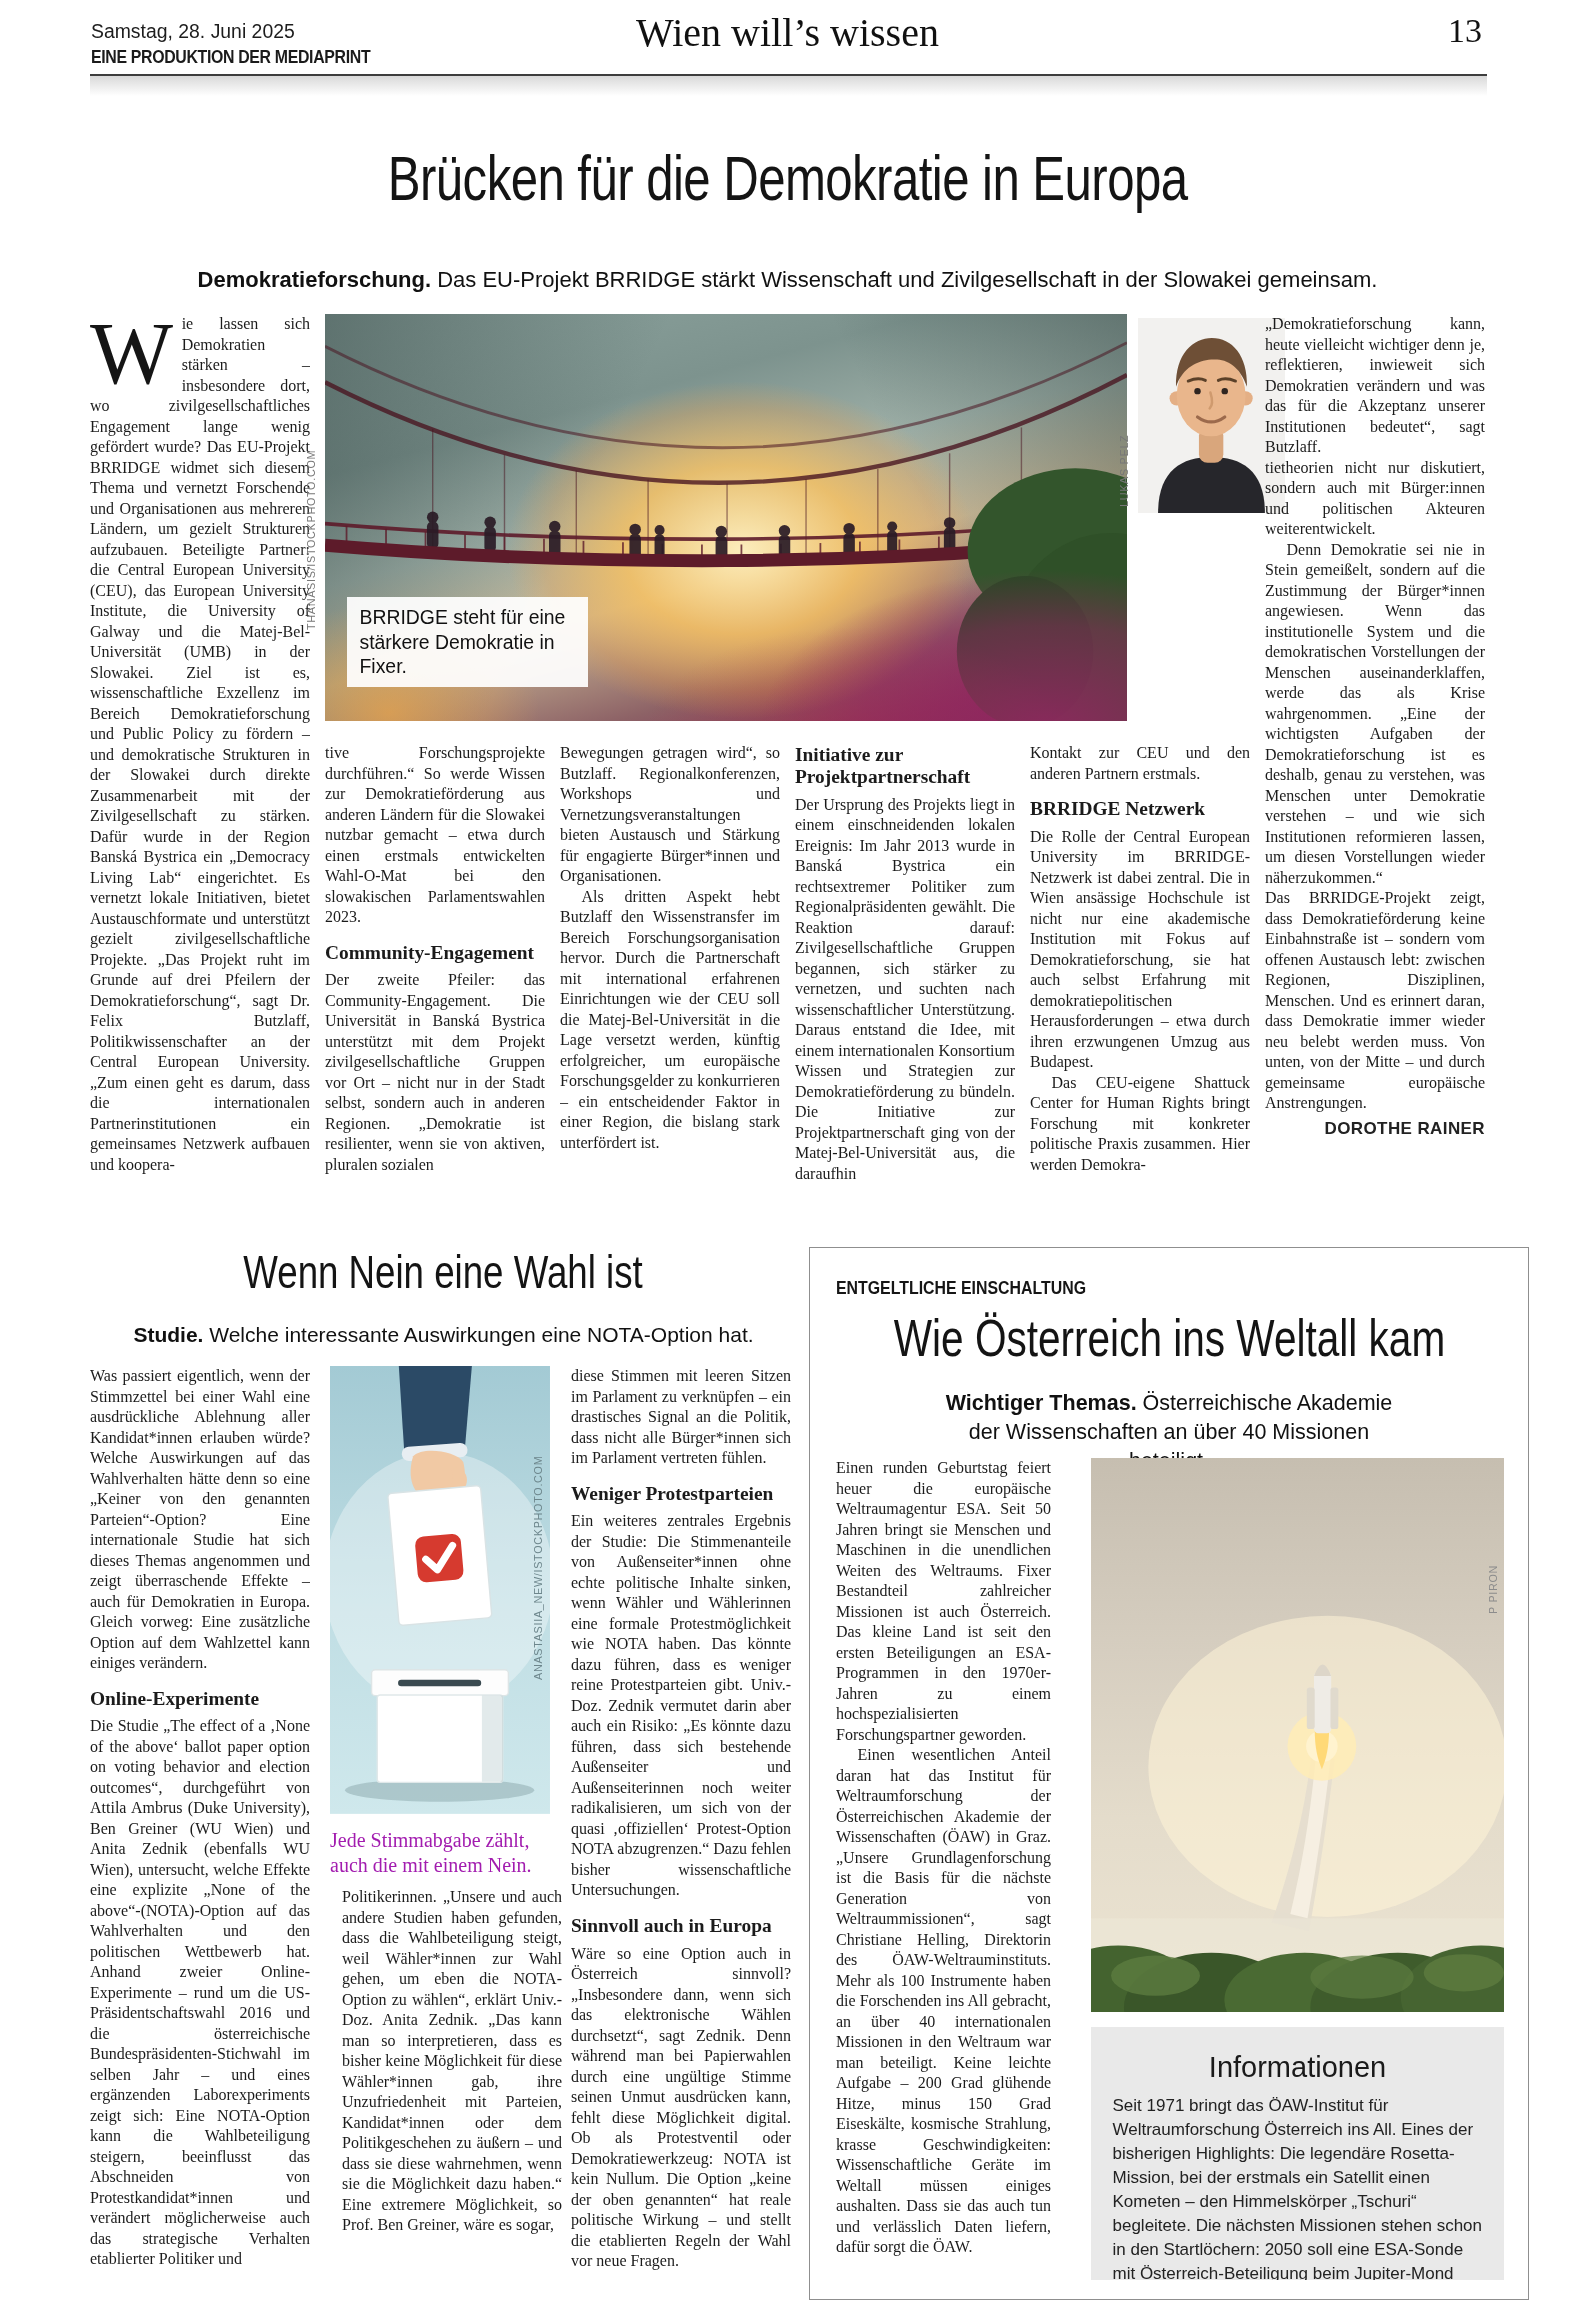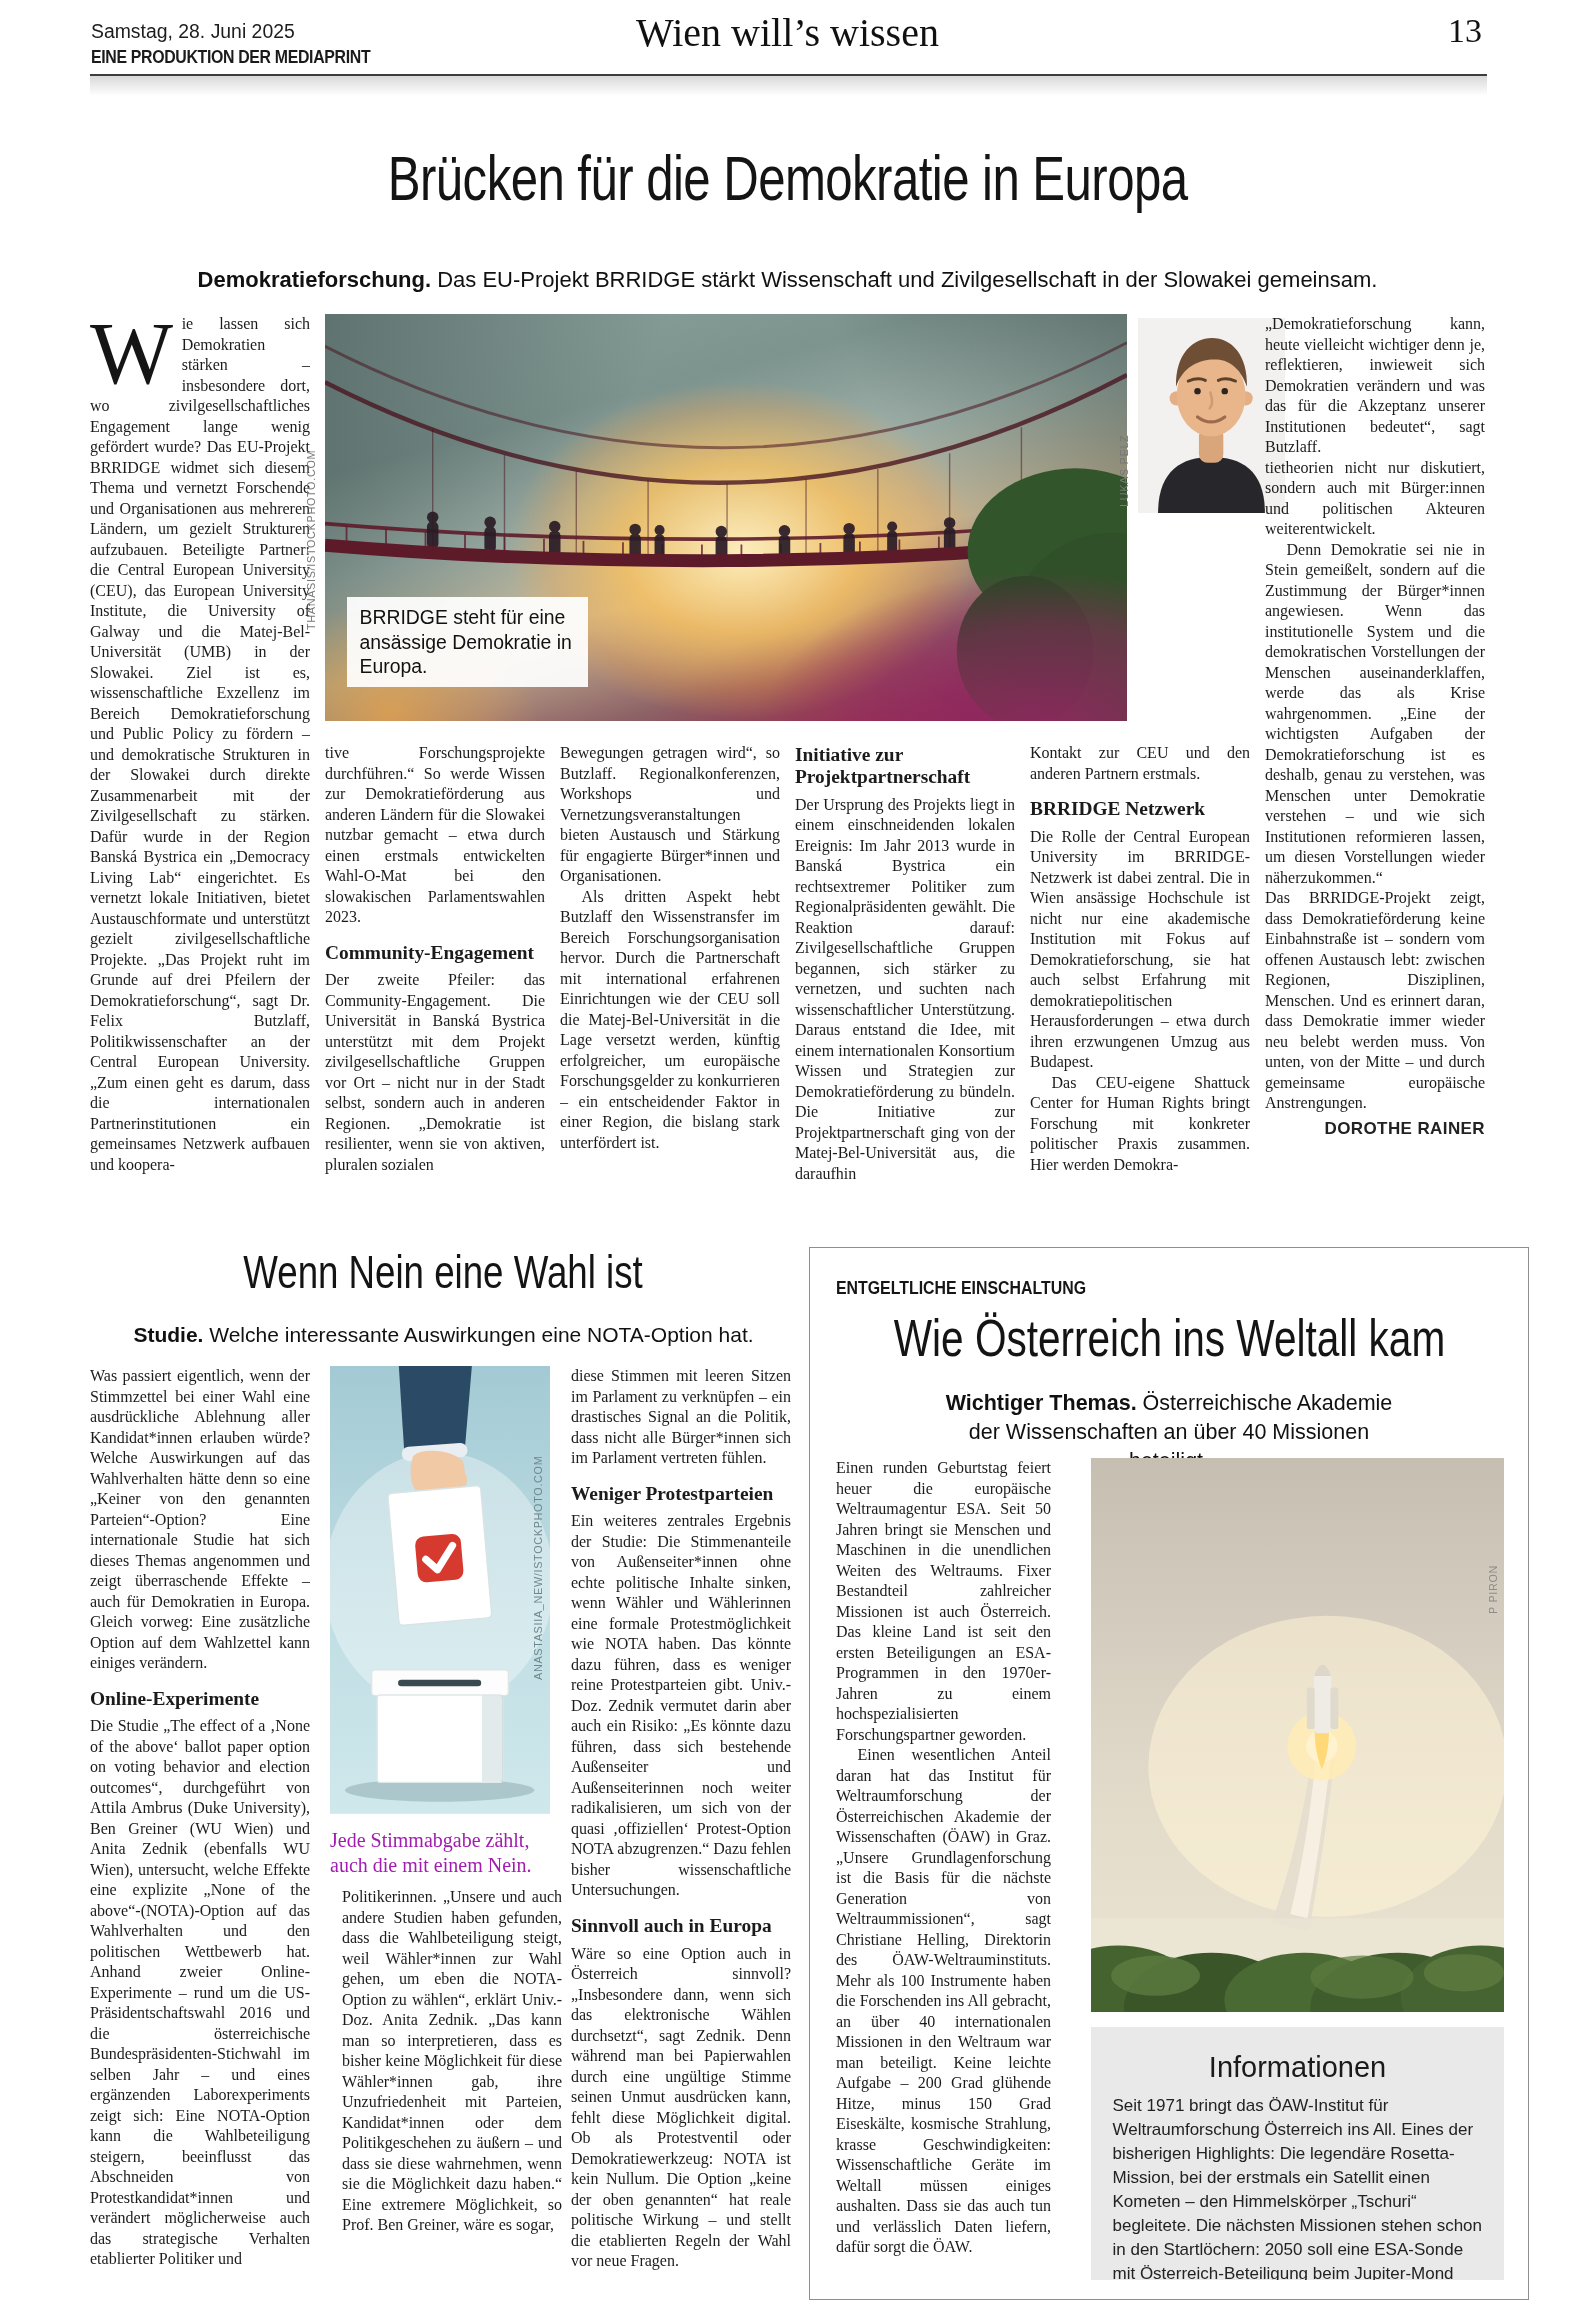--- a/index.html
+++ b/index.html
@@ -188,42 +188,42 @@
             <circle cx="960" cy="283" r="8"></circle>
               <rect x="952" y="289" width="16" height="36" rx="7"></rect>
           </g>
           <path d="M0,322 C360,352 760,352 1117,314" stroke="#5d1b2a" stroke-width="18" fill="none"></path>
           <g>
             <ellipse cx="1045" cy="330" rx="150" ry="115" fill="#33552c"></ellipse>
             <ellipse cx="1095" cy="455" rx="145" ry="150" fill="#2f5028"></ellipse>
             <ellipse cx="975" cy="470" rx="95" ry="105" fill="#2a4725"></ellipse>
           </g>
         </svg>
-        <figcaption class="bridge-cap">BRRIDGE steht für eine ansässige Demokratie in Europa.</figcaption>
+        <figcaption class="bridge-cap">BRRIDGE steht für eine stärkere Demokratie in Fixer.</figcaption>
       </figure>
       <span class="vcred cred-bridge">THANASIS/ISTOCKPHOTO.COM</span>
 
       <div class="col c2">
           <p>tive Forschungsprojekte durchführen.“ So werde Wissen zur Demokratieförderung aus anderen Ländern für die Slowakei nutzbar gemacht – etwa durch einen erstmals entwickelten Wahl-O-Mat bei den slowakischen Parlamentswahlen 2023.</p>
           <h3>Community-Engagement</h3>
           <p>Der zweite Pfeiler: das Community-Engagement. Die Universität in Banská Bystrica unterstützt mit dem Projekt zivilgesellschaftliche Gruppen vor Ort – nicht nur in der Stadt selbst, sondern auch in anderen Regionen. „Demokratie ist resilienter, wenn sie von aktiven, pluralen sozialen</p>
         </div>
       <div class="col c3">
           <p>Bewegungen getragen wird“, so Butzlaff. Regionalkonferenzen, Workshops und Vernetzungsveranstaltungen bieten Austausch und Stärkung für engagierte Bürger*innen und Organisationen.</p>
           <p class="ind">Als dritten Aspekt hebt Butzlaff den Wissenstransfer im Bereich Forschungsorganisation hervor. Durch die Partnerschaft mit international erfahrenen Einrichtungen wie der CEU soll die Matej-Bel-Universität in die Lage versetzt werden, künftig erfolgreicher, um europäische Forschungsgelder zu konkurrieren – ein entscheidender Faktor in einer Region, die bislang stark unterfördert ist.</p>
         </div>
       <div class="col c4">
           <h3>Initiative zur Projektpartnerschaft</h3>
           <p>Der Ursprung des Projekts liegt in einem einschneidenden lokalen Ereignis: Im Jahr 2013 wurde in Banská Bystrica ein rechtsextremer Politiker zum Regionalpräsidenten gewählt. Die Reaktion darauf: Zivilgesellschaftliche Gruppen begannen, sich stärker zu vernetzen, und suchten nach wissenschaftlicher Unterstützung. Daraus entstand die Idee, mit einem internationalen Konsortium Wissen und Strategien zur Demokratieförderung zu bündeln. Die Initiative zur Projektpartnerschaft ging von der Matej-Bel-Universität aus, die daraufhin</p>
         </div>
       <div class="col c5">
           <p>Kontakt zur CEU und den anderen Partnern erstmals.</p>
           <h3>BRRIDGE Netzwerk</h3>
           <p>Die Rolle der Central European University im BRRIDGE-Netzwerk ist dabei zentral. Die in Wien ansässige Hochschule ist nicht nur eine akademische Institution mit Fokus auf Demokratieforschung, sie hat auch selbst Erfahrung mit demokratiepolitischen Herausforderungen – etwa durch ihren erzwungenen Umzug aus Budapest.</p>
-          <p class="ind">Das CEU-eigene Shattuck Center for Human Rights bringt Forschung mit konkreter politischer Praxis zusammen. Hier werden Demokra-</p>
+          <p class="ind">Das CEU-eigene Shattuck Center for Human Rights bringt Forschung mit konkreter politische Praxis zusammen. Hier werden Demokra-</p>
         </div>
 
       <figure class="abs portrait" style="margin:0;">
         <svg viewBox="0 0 205 272">
           <rect width="205" height="272" fill="#f2f1ef"></rect>
           <path d="M28,272 C28,214 60,194 102,194 C146,194 177,214 177,272 Z" fill="#26262b"></path>
           <rect x="85" y="152" width="34" height="50" rx="12" fill="#d9a67c"></rect>
           <circle cx="54" cy="112" r="10" fill="#e4af85"></circle>
             <circle cx="150" cy="112" r="10" fill="#e4af85"></circle>
           <ellipse cx="102" cy="108" rx="48" ry="57" fill="#e9b68c"></ellipse>

